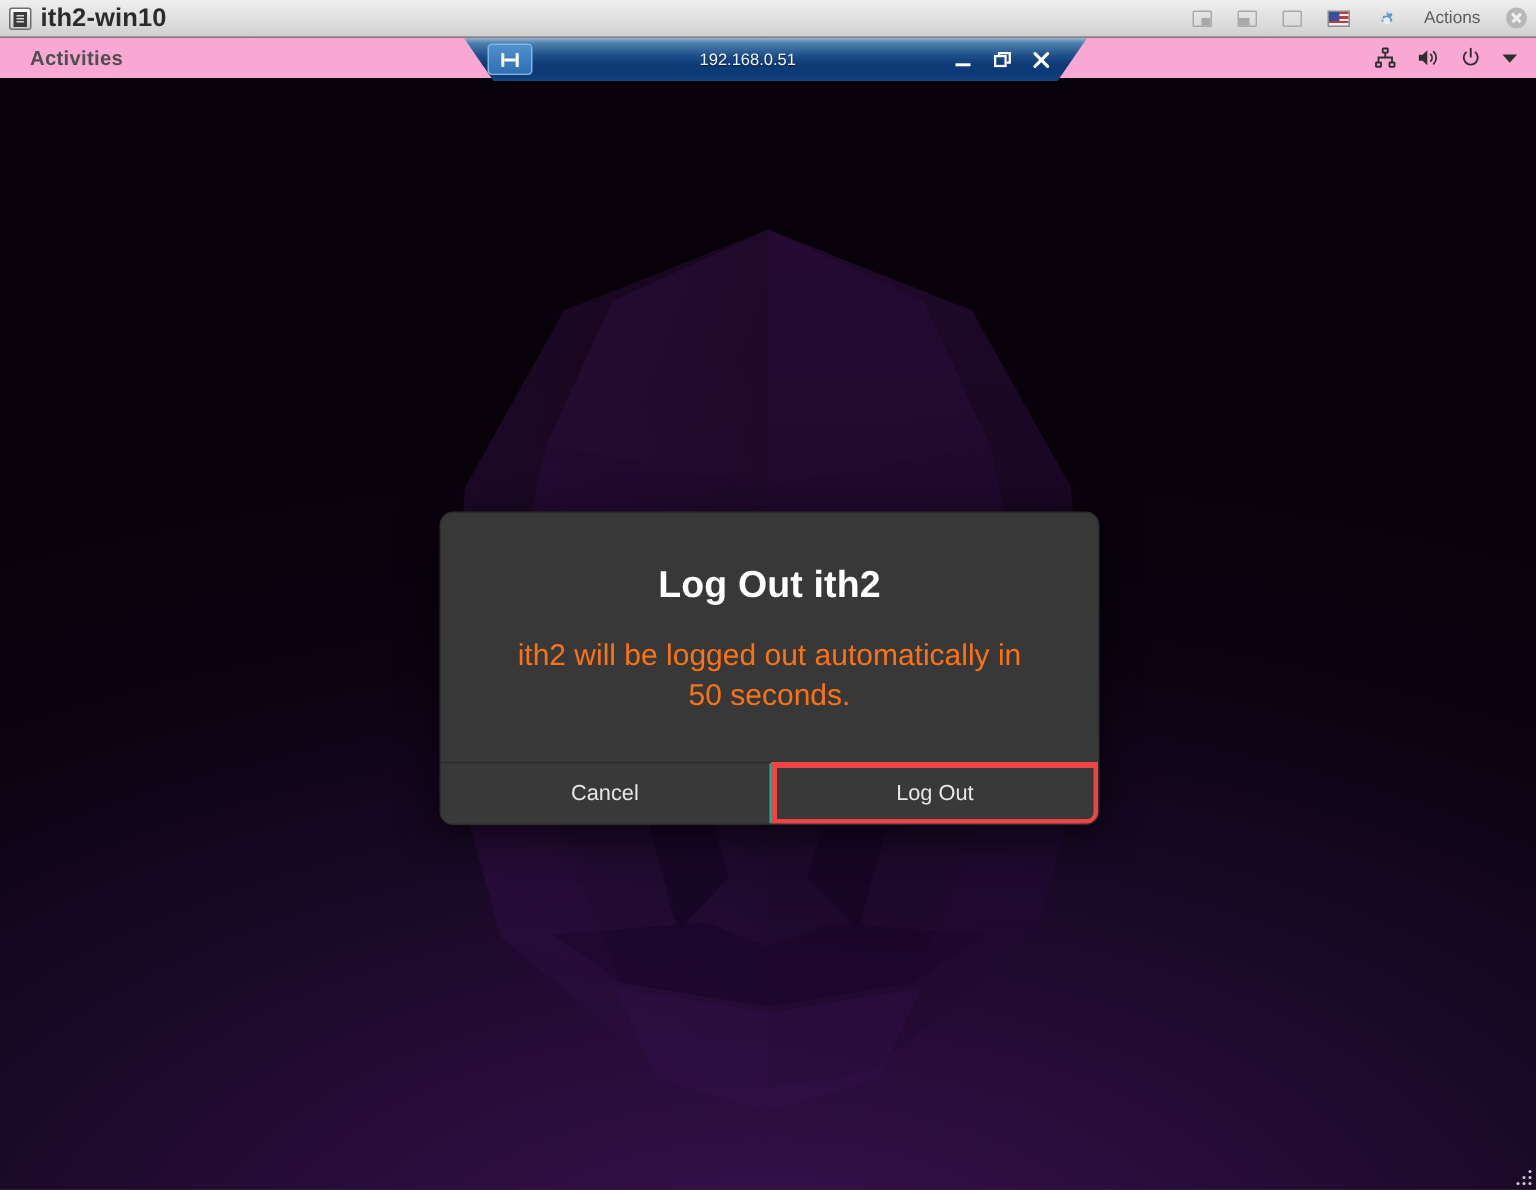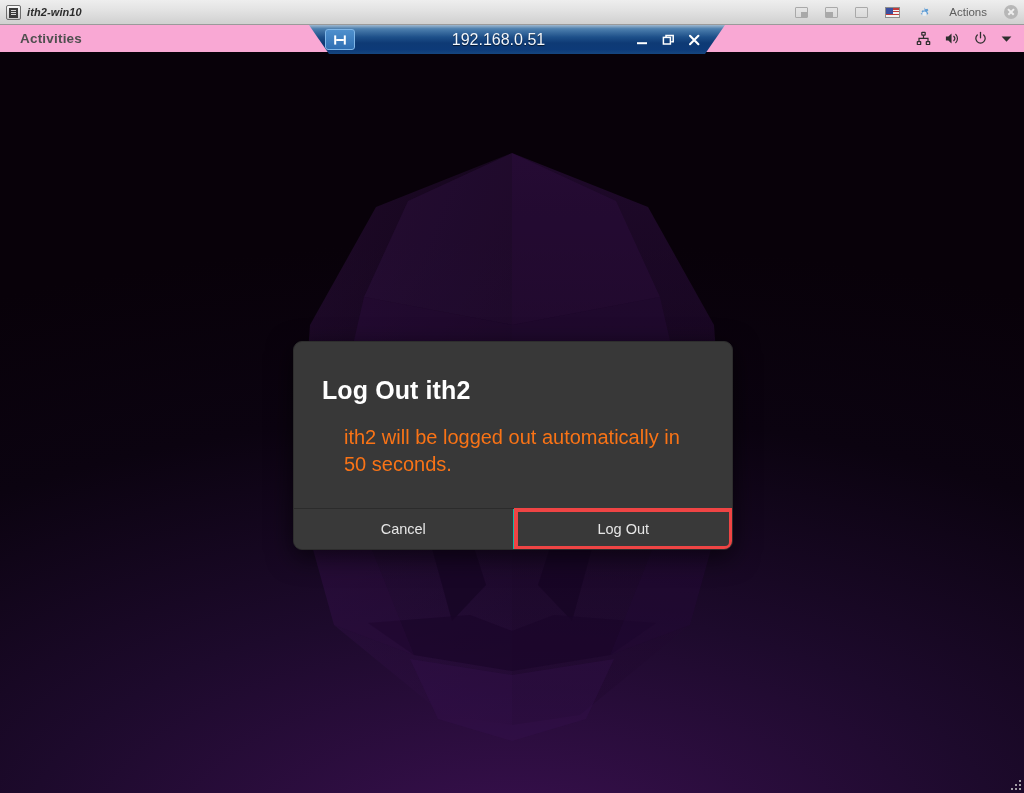--- a/index.html
+++ b/index.html
@@ -34,22 +34,22 @@
     content:""; position:absolute; left:2px; top:2px;
     width:9px; height:10px; background:#3c3c3c;
   }
   #host-app-icon::after{
     content:""; position:absolute; left:4px; top:4px;
     width:5px; height:1px;
     background:#d8d8d8;
     box-shadow:0 2px 0 #d8d8d8, 0 4px 0 #d8d8d8;
   }
   #host-title-text{
-    font-size:11px; font-weight:bold; color:#2b2b2b;
-    letter-spacing:.1px; white-space:nowrap;font-style:italic;
+    font-size:17px; font-weight:bold; color:#2b2b2b;
+    letter-spacing:.1px; white-space:nowrap;
   }
   #host-tray{
     margin-left:auto; display:flex; align-items:center;
     gap:17px; padding-right:2px;
   }
   .tray-box{
     width:13px; height:11px; position:relative;
     border:1.5px solid #a9a9a9; border-radius:1px;
     background:transparent;
   }
@@ -130,40 +130,41 @@
   }
   #remmina-pin-button{
     width:30px; height:21px; flex:0 0 30px;
     border:1px solid #7fb6e8; border-radius:3px;
     background:linear-gradient(#4f90cd,#2f6fb3);
     display:flex; align-items:center; justify-content:center;
   }
   #remmina-pin-button svg{ display:block; }
   #remmina-host-label{
     flex:1 1 auto; text-align:center;
-    font-size:16px; color:#f2f6fb;
+    font-size:11px; color:#f2f6fb;
     text-shadow:0 1px 1px rgba(0,0,0,.6);
     white-space:nowrap; padding-left:6px;
   }
   #remmina-window-buttons{
     display:flex; align-items:center; gap:13px; flex:0 0 auto;
   }
   #remmina-window-buttons svg{ display:block; }
 
   
   #logout-dialog{
     position:absolute; left:293px; top:316px;
     width:440px; border-radius:9px;
     background:#383838;
     box-shadow:0 7px 26px rgba(0,0,0,.62);
     overflow:hidden; z-index:25;
     border:1px solid #2d2d2d;
   }
   #logout-dialog-body{
     padding:34px 28px 30px;
+    text-align:center;
   }
   #logout-dialog-title{
     font-size:25px; font-weight:bold; color:#ffffff;
     letter-spacing:.1px; line-height:1.15;
   }
   #logout-dialog-message{
     margin-top:19px;
     font-size:20px; color:#f97316;
     line-height:1.35;
     padding:0 22px;

